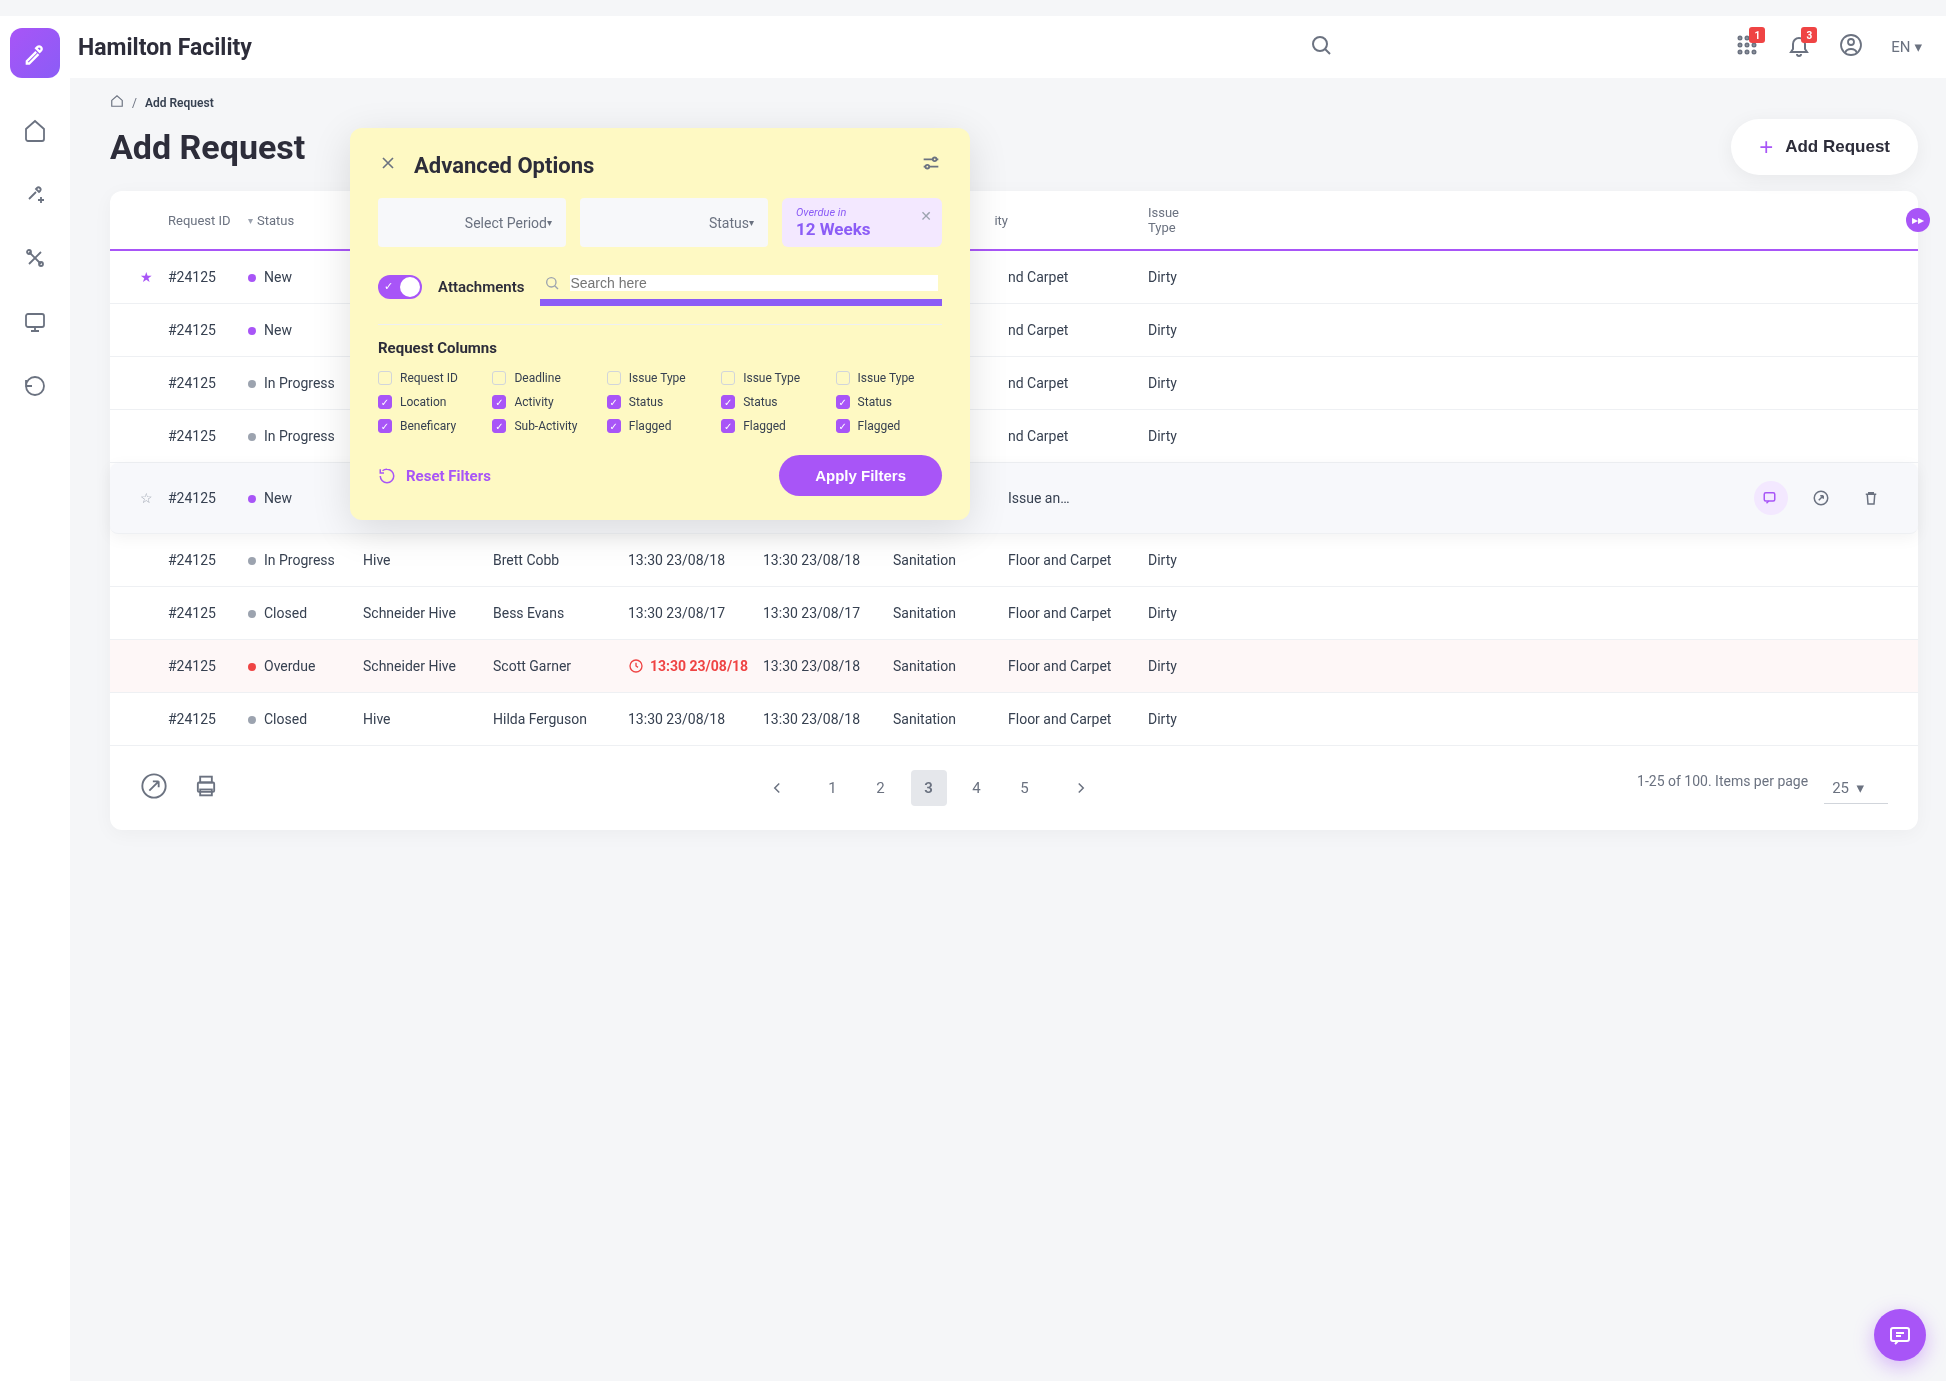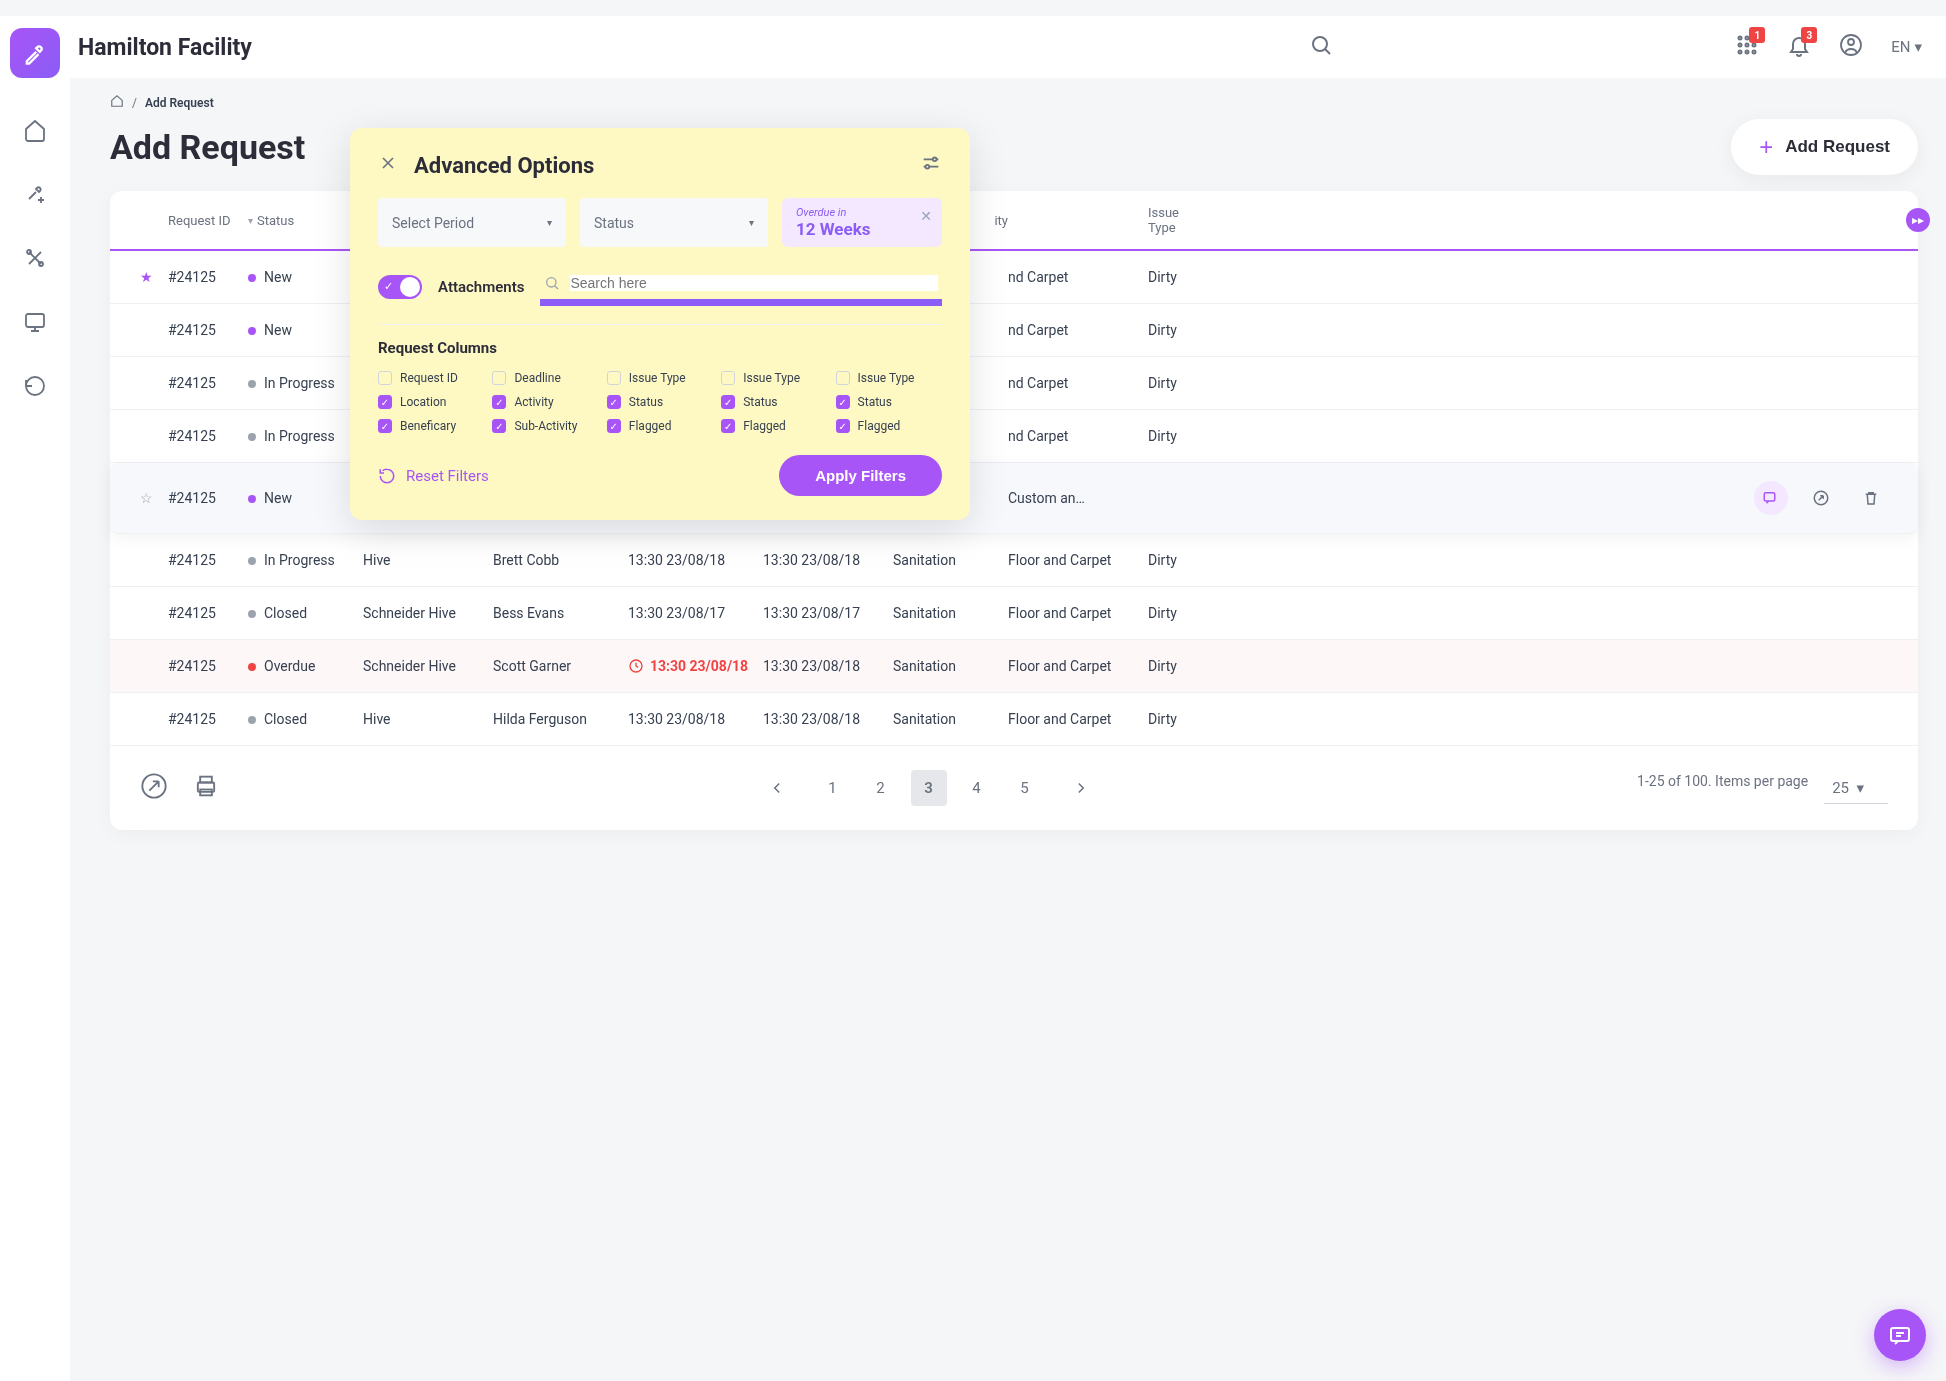--- a/index.html
+++ b/index.html
@@ -84,41 +84,41 @@
 
 
 .modal { position: absolute; top: 50px; left: 280px; width: 620px; background: #fef9c3; border-radius: 12px; box-shadow: 0 10px 40px rgba(0,0,0,0.12); padding: 24px 28px; z-index: 10; }
 .modal-head { display: flex; align-items: center; gap: 16px; margin-bottom: 20px; }
 .modal-close { color: #6b7280; cursor: pointer; }
 .modal-close svg { width: 20px; height: 20px; }
 .modal-title { font-size: 22px; font-weight: 700; color: #2d2d3a; flex: 1; }
 .modal-settings { color: #6b7280; cursor: pointer; }
 .modal-settings svg { width: 22px; height: 22px; }
 .filter-row { display: flex; gap: 14px; margin-bottom: 20px; }
-.select { flex: 1; background: #f7f8fa; border: none; border-radius: 4px; padding: 16px 14px; font-size: 14px; color: #6b7280; display: flex; align-items: center; justify-content: space-between; cursor: pointer; }
+.select { flex: 1; background: #f7f8fa; border: none; border-radius: 4px; padding: 16px 14px; font-size: 14px; color: #6b7280; display: flex; align-items: center; justify-content: flex-end; cursor: pointer; }
 .select .caret { font-size: 10px; }
 .chip { background: #f3e8ff; border-radius: 6px; padding: 8px 14px; position: relative; min-width: 160px; }
 .chip-label { font-size: 11px; color: #8b5cf6; display: block; font-style: italic; }
 .chip-val { font-size: 17px; font-weight: 700; color: #8b5cf6; }
 .chip-x { position: absolute; top: 10px; right: 10px; color: #9ca3af; font-size: 14px; cursor: pointer; }
 .attach-row { display: flex; align-items: center; gap: 16px; margin-bottom: 18px; }
 .toggle { width: 44px; height: 24px; background: #a855f7; border-radius: 12px; position: relative; cursor: pointer; }
 .toggle::after { content: ''; position: absolute; right: 2px; top: 2px; width: 20px; height: 20px; background: #fff; border-radius: 50%; display: flex; align-items: center; justify-content: center; }
 .toggle-check { position: absolute; left: 6px; top: 5px; color: #fff; font-size: 11px; }
 .attach-label { font-size: 15px; font-weight: 600; }
 .search-field { flex: 1; display: flex; align-items: center; gap: 10px; border-bottom: 7px solid #8b5cf6; padding: 8px 4px; color: #9ca3af; }
 .search-field input { border: none; outline: none; font-size: 14px; flex: 1; }
 .search-field svg { width: 16px; height: 16px; }
 .section-title { font-size: 15px; font-weight: 700; margin: 8px 0 14px; padding-top: 14px; border-top: 1px solid #eef0f3; }
 .cols-grid { display: grid; grid-template-columns: repeat(5, 1fr); gap: 10px 8px; margin-bottom: 22px; }
 .chk { display: flex; align-items: center; gap: 8px; font-size: 12px; color: #374151; cursor: pointer; }
 .chk .box { width: 14px; height: 14px; border-radius: 3px; border: 1px solid #d1d5db; display: flex; align-items: center; justify-content: center; font-size: 10px; color: #fff; }
 .chk.on .box { background: #a855f7; border-color: #a855f7; }
 .modal-foot { display: flex; align-items: center; justify-content: space-between; }
-.reset { display: flex; align-items: center; gap: 10px; color: #a855f7; font-size: 15px; font-weight: 400; cursor: pointer; }
+.reset { display: flex; align-items: center; gap: 10px; color: #a855f7; font-size: 15px; font-weight: 700; cursor: pointer; }
 .reset svg { width: 18px; height: 18px; }
 .apply { background: #a855f7; color: #fff; border: none; border-radius: 24px; padding: 12px 36px; font-size: 15px; font-weight: 700; cursor: pointer; }
 
 
 .fab { position: fixed; bottom: 20px; right: 20px; width: 52px; height: 52px; background: #a855f7; border-radius: 50%; display: flex; align-items: center; justify-content: center; color: #fff; box-shadow: 0 6px 20px rgba(168,85,247,0.4); cursor: pointer; }
 .fab svg { width: 24px; height: 24px; }
 </style>
 </head>
 <body>
 
@@ -297,21 +297,21 @@
             </div>
             <div class="row sel">
               <div class="c-star"><span class="star empty">☆</span></div>
               <div class="c-id">#24125</div>
               <div class="c-status"><span class="dot new"></span>New</div>
               <div class="c-loc">Schneider Hive</div>
               <div class="c-who">Harold Singleton</div>
               <div class="c-d1">13:30 23/08/18</div>
               <div class="c-d2">13:30 23/08/18</div>
               <div class="c-act">Sanitation</div>
-              <div class="c-sub">Custom an…</div>
+              <div class="c-sub">Issue an…</div>
               <div class="c-issue"></div>
               <div class="c-actions">
                 <span class="row-action chat">
                   <svg viewBox="0 0 24 24" fill="none" stroke="currentColor" stroke-width="2">
                     <rect x="3" y="5" width="14" height="11" rx="2"></rect>
                     <path d="M6 19l3-3"></path>
                   </svg>
                 </span>
                 <span class="row-action">
                   <svg viewBox="0 0 24 24" fill="none" stroke="currentColor" stroke-width="2">

